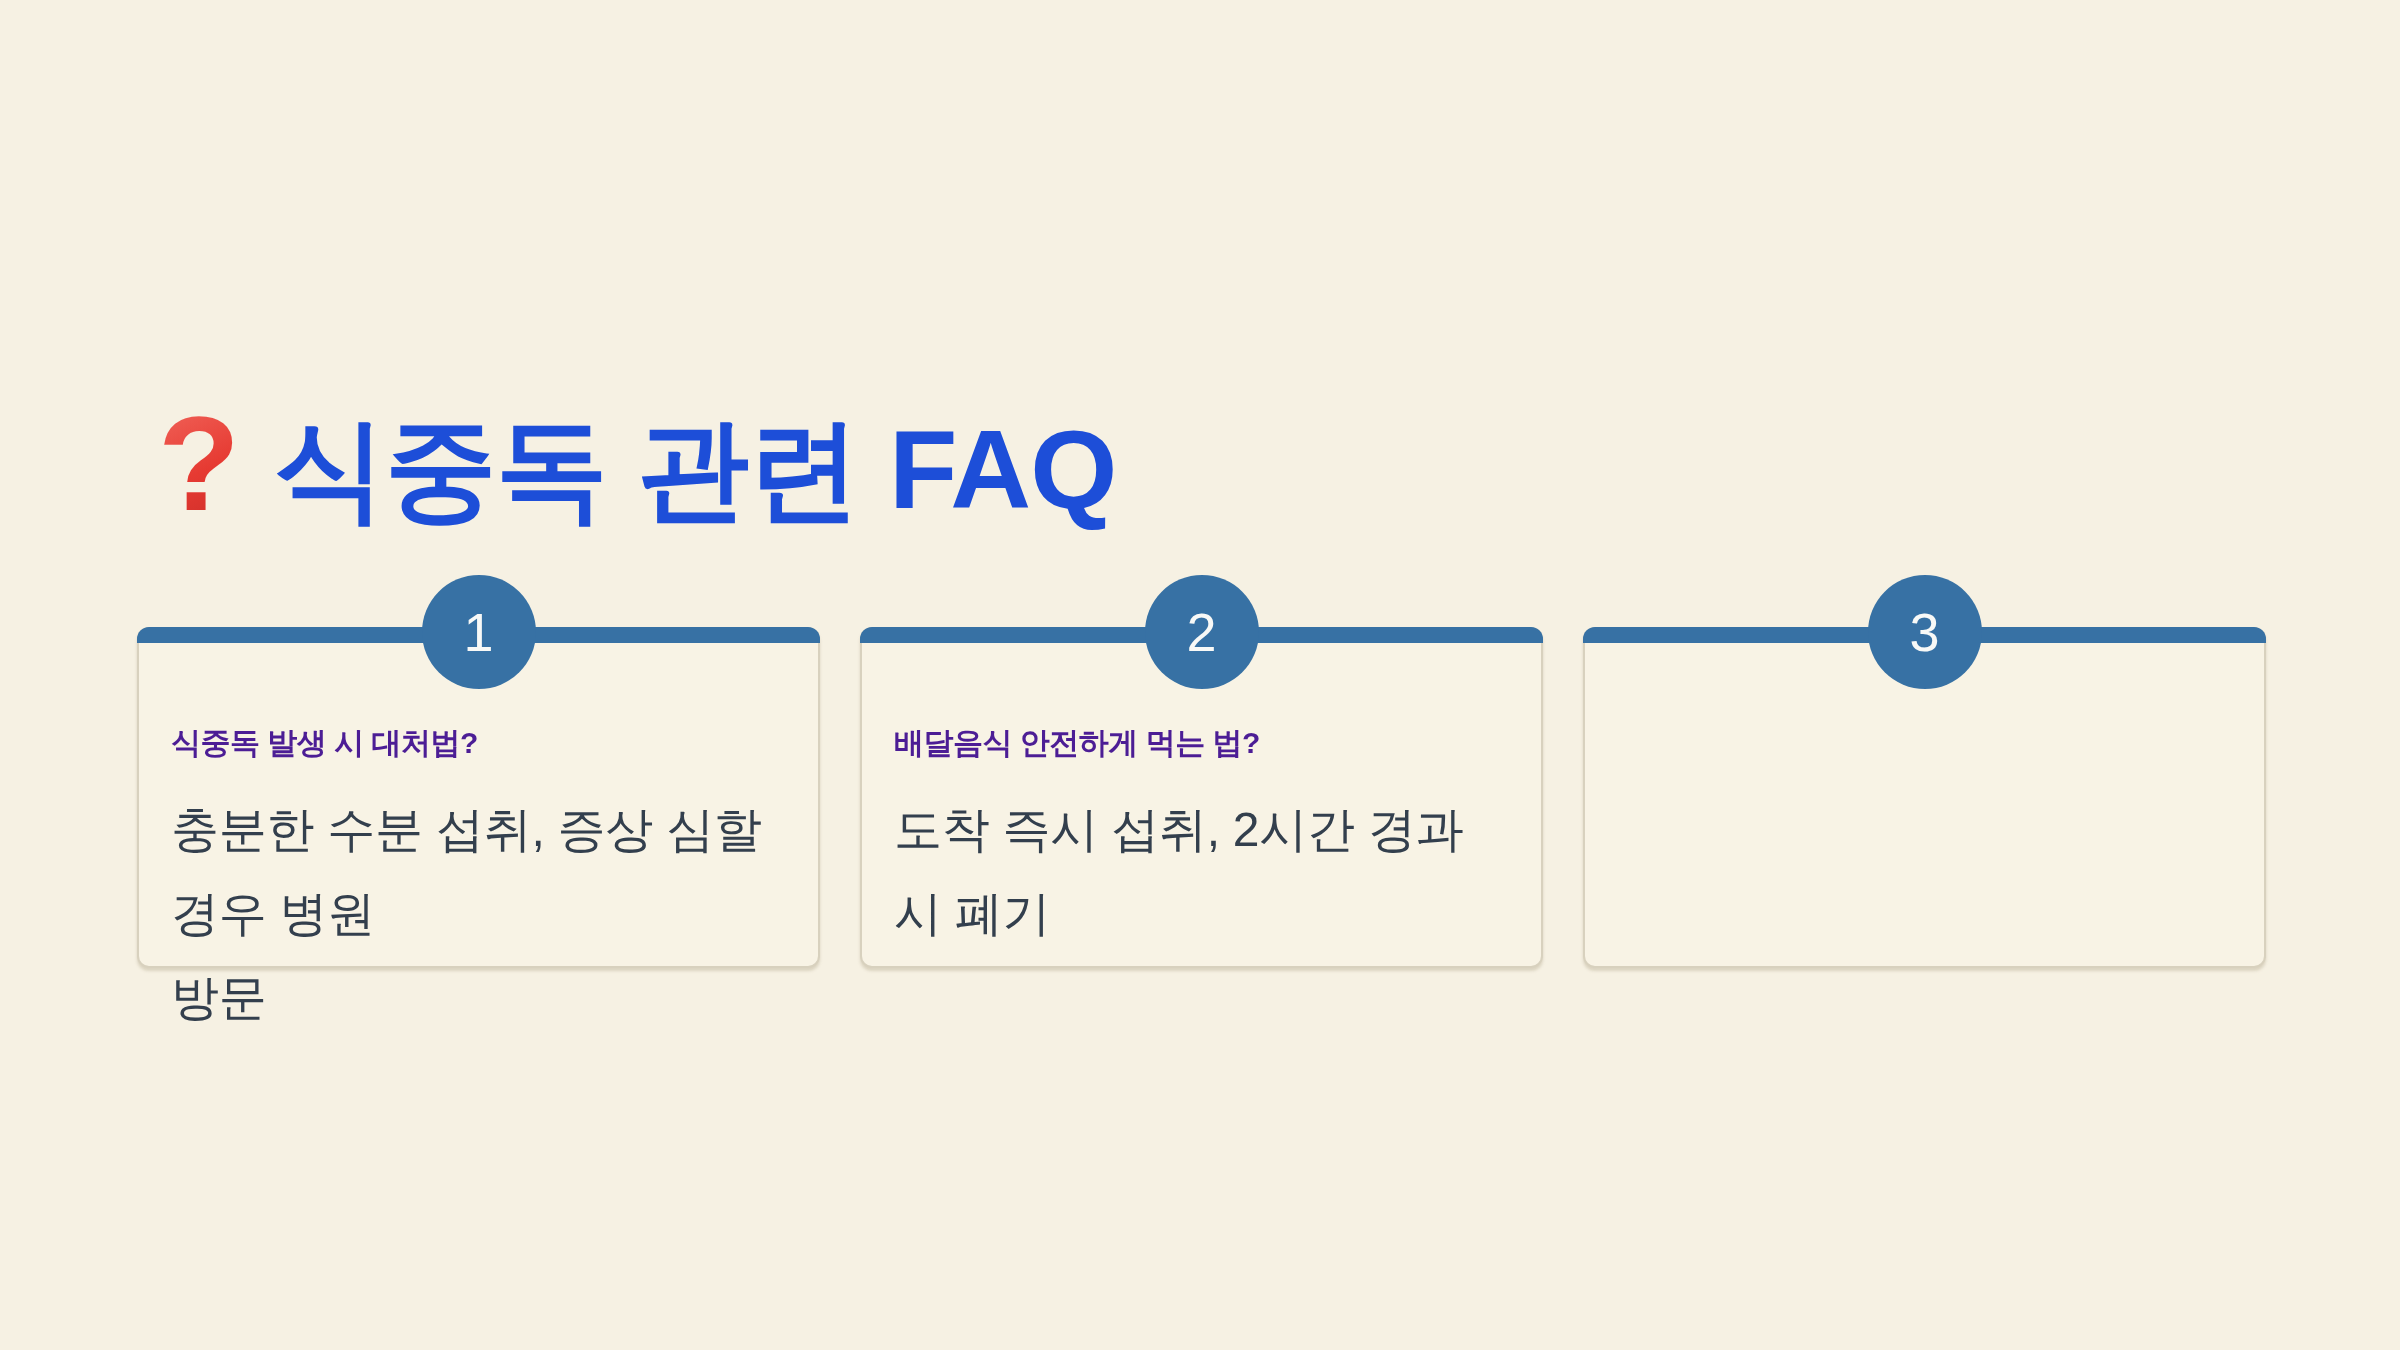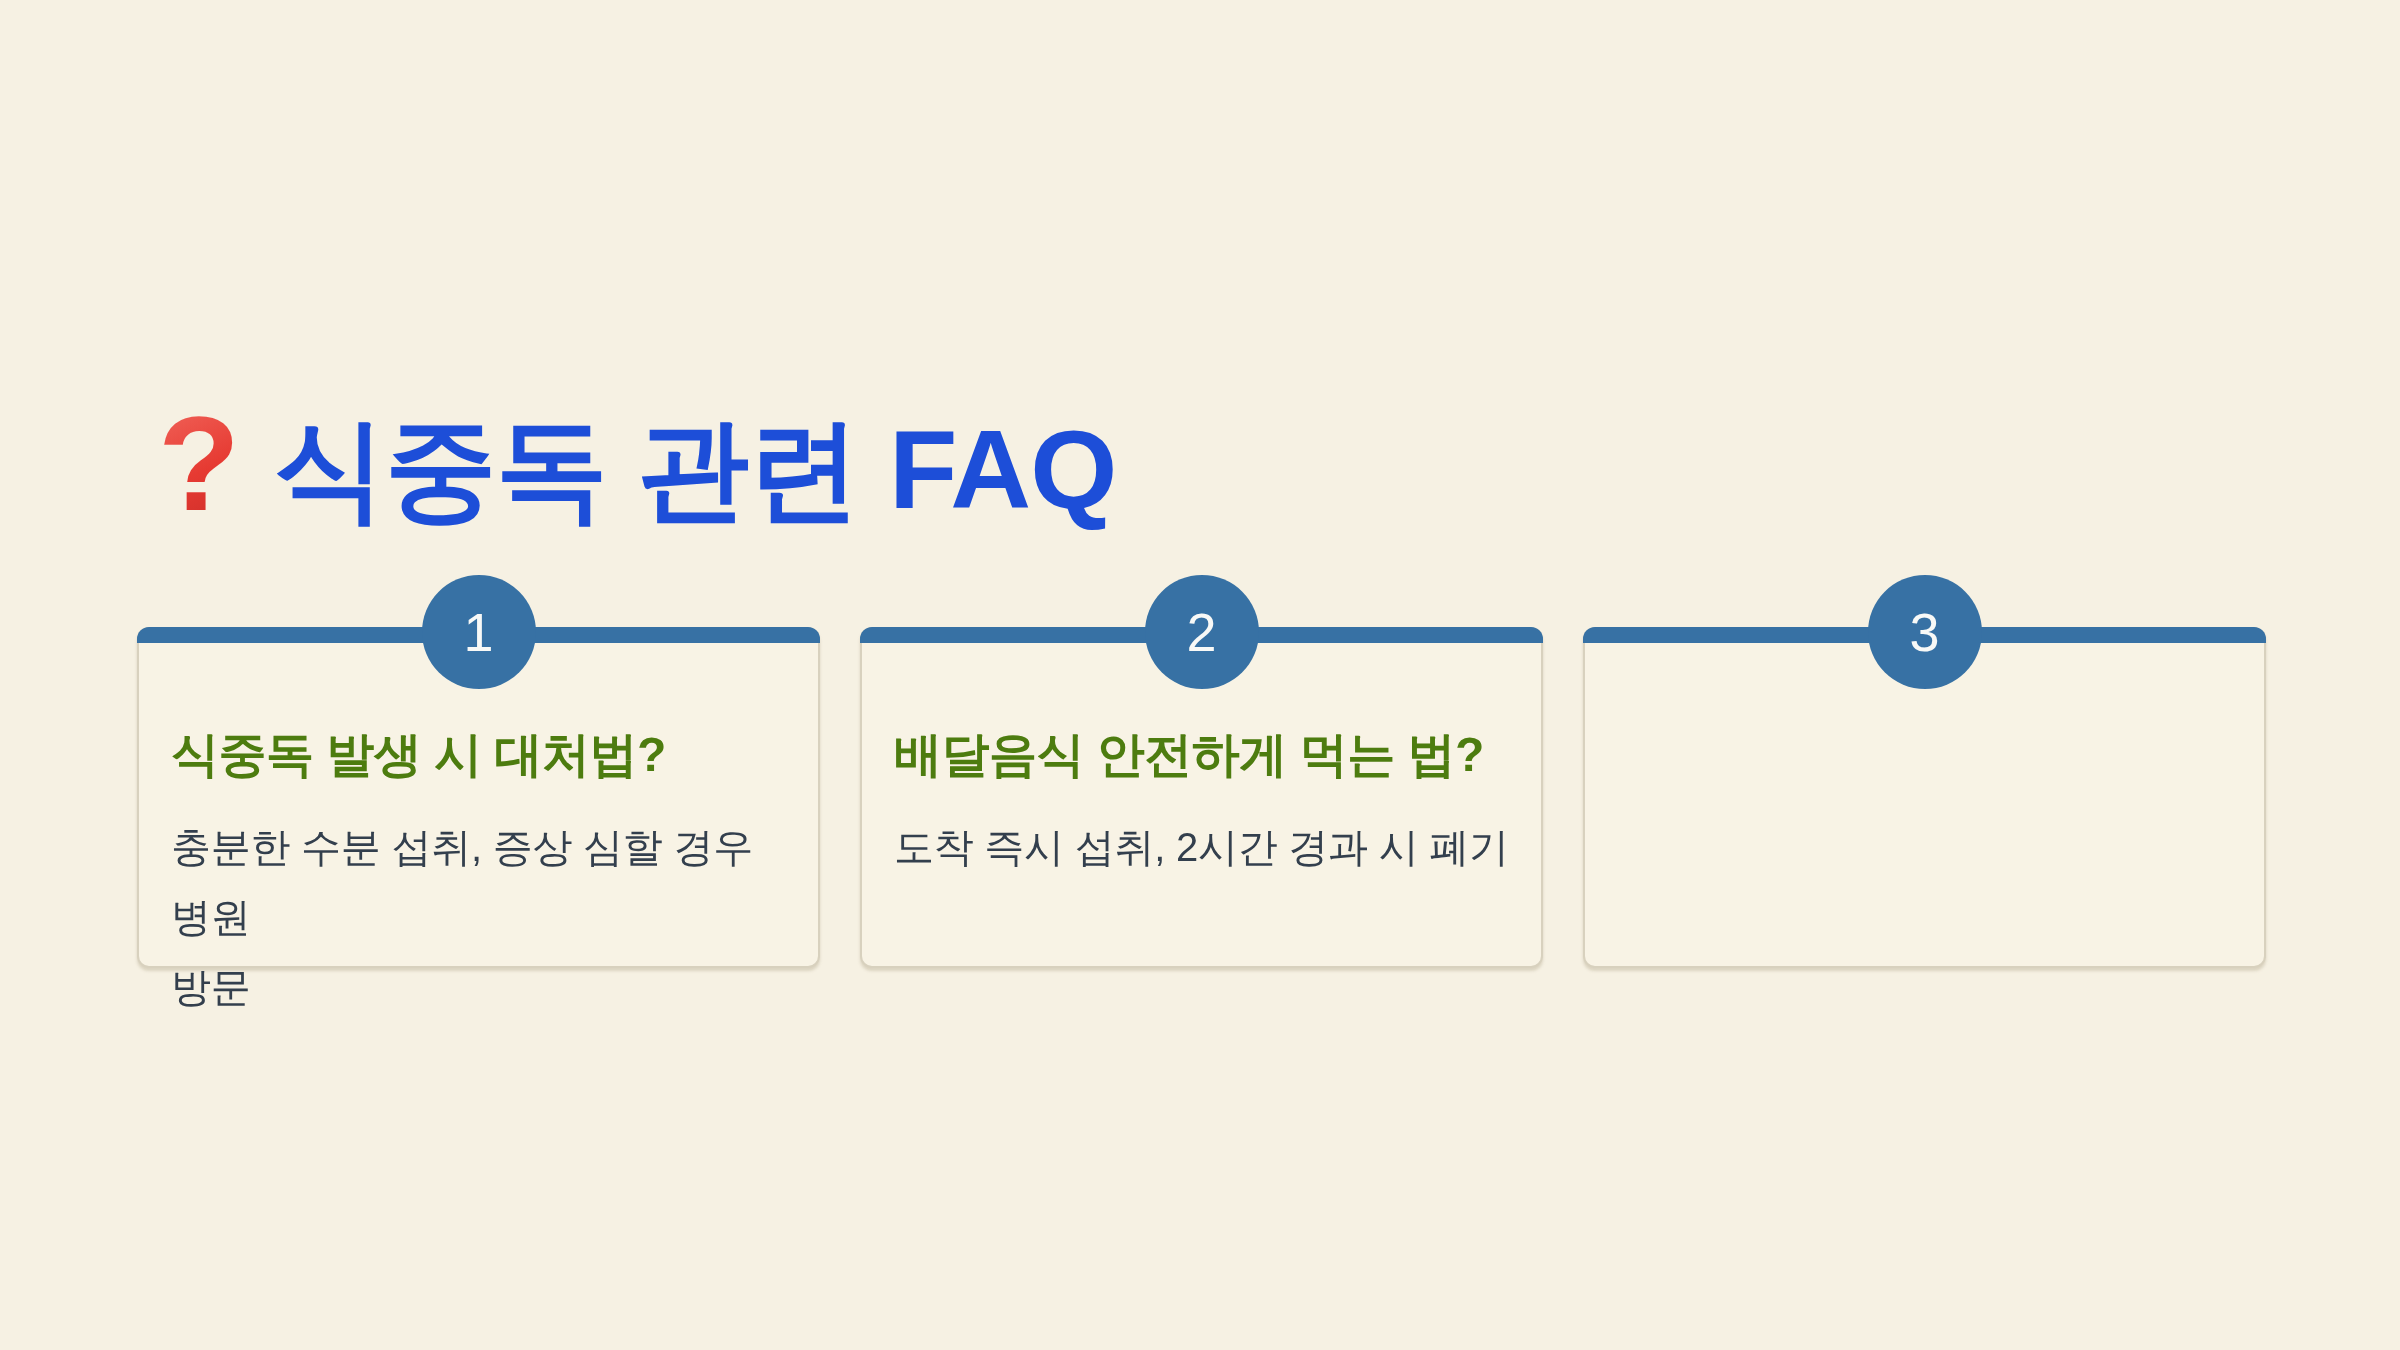--- a/index.html
+++ b/index.html
@@ -81,29 +81,29 @@
   .num-badge span {
     color: #f8f9f7;
     font-size: 54px;
     font-weight: 500;
     line-height: 1;
   }
   .card-body {
     padding: 94px 28px 0 32px;
   }
   .faq-question {
-    font-size: 48px;
+    font-size: 30px;
     line-height: 1.35;
     font-weight: 600;
     letter-spacing: -0.5px;
-    color: #4d7c0f;
+    color: #4c1d95;
   }
   .faq-answer {
     margin-top: 24px;
-    font-size: 40px;
+    font-size: 48px;
     line-height: 1.75;
     font-weight: 400;
     letter-spacing: -0.25px;
     color: #333f4d;
     white-space: pre-line;
   }
 </style>
 </head>
 <body>
 

